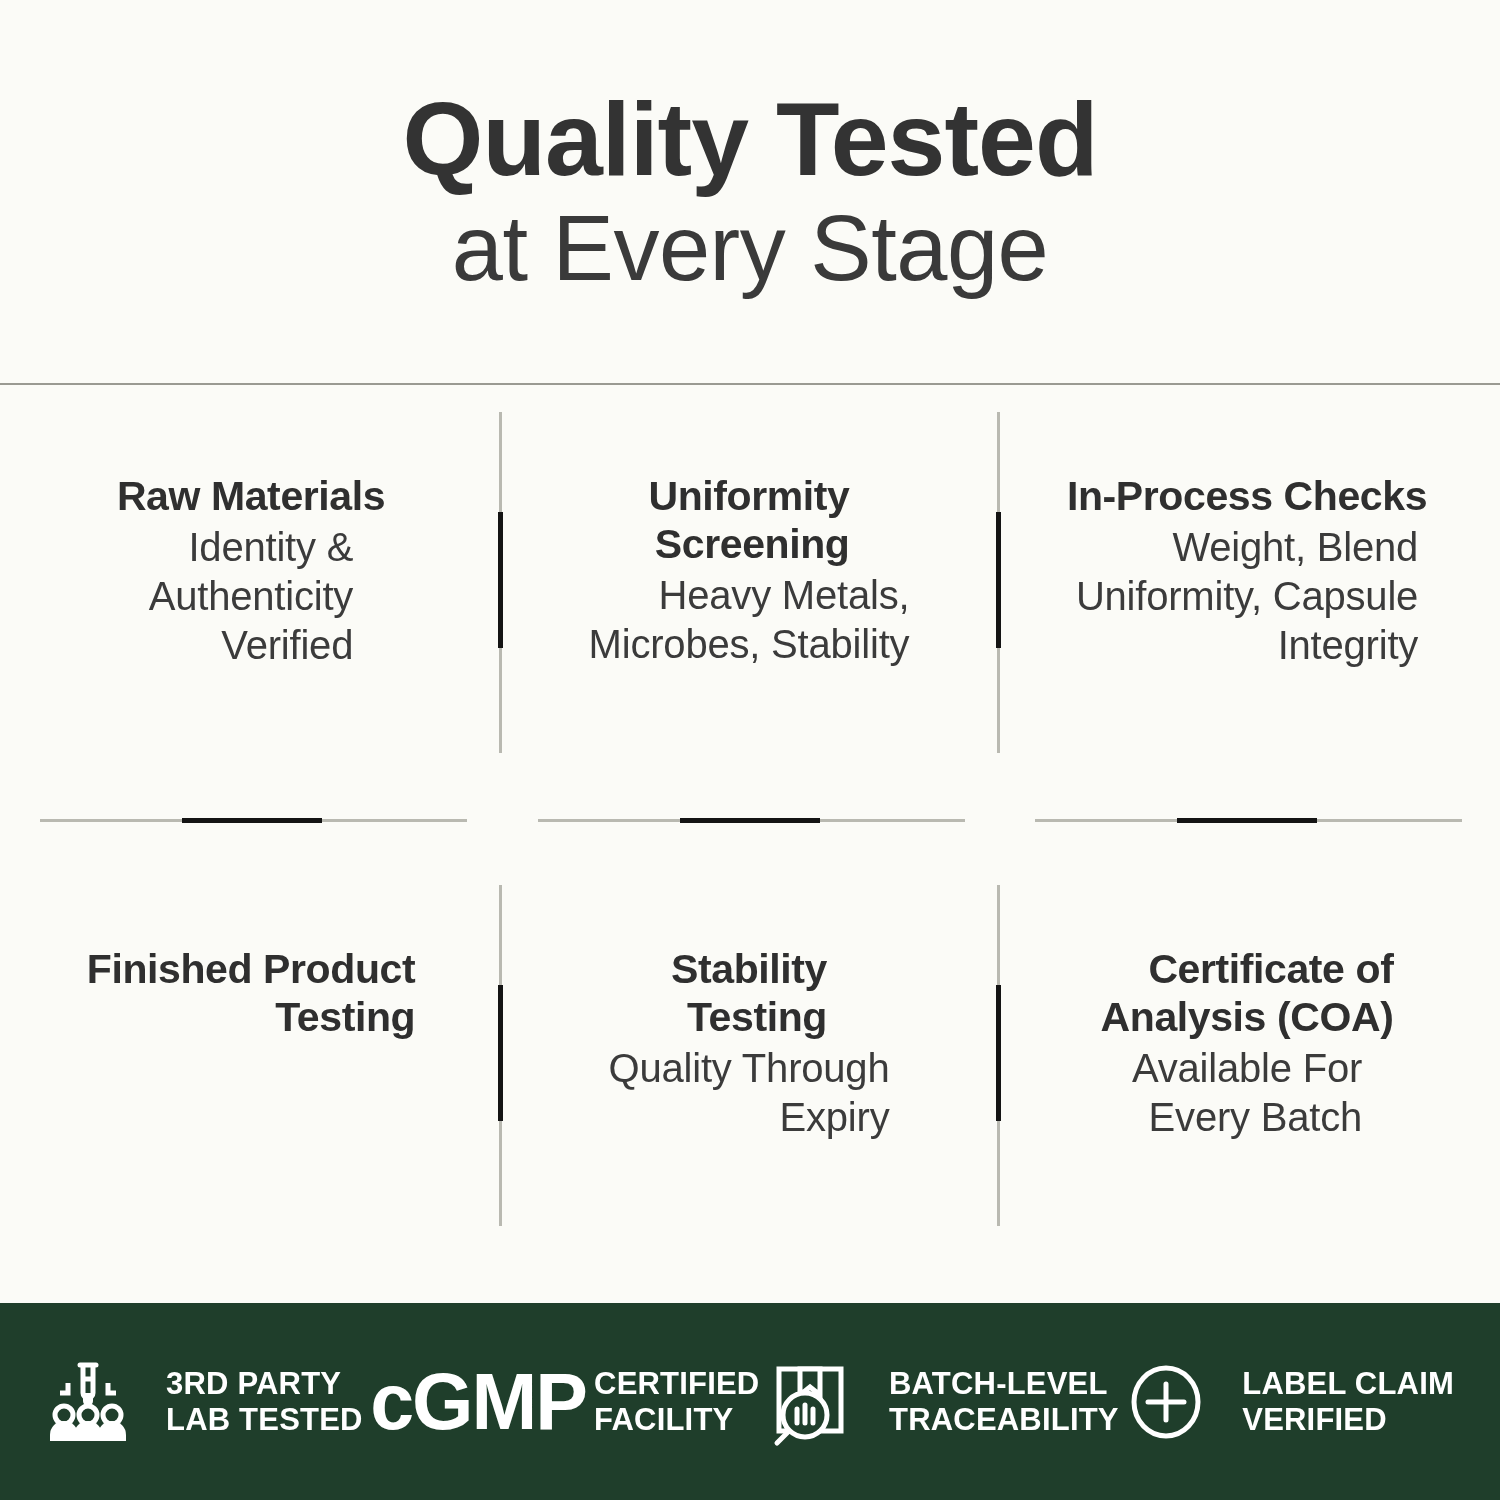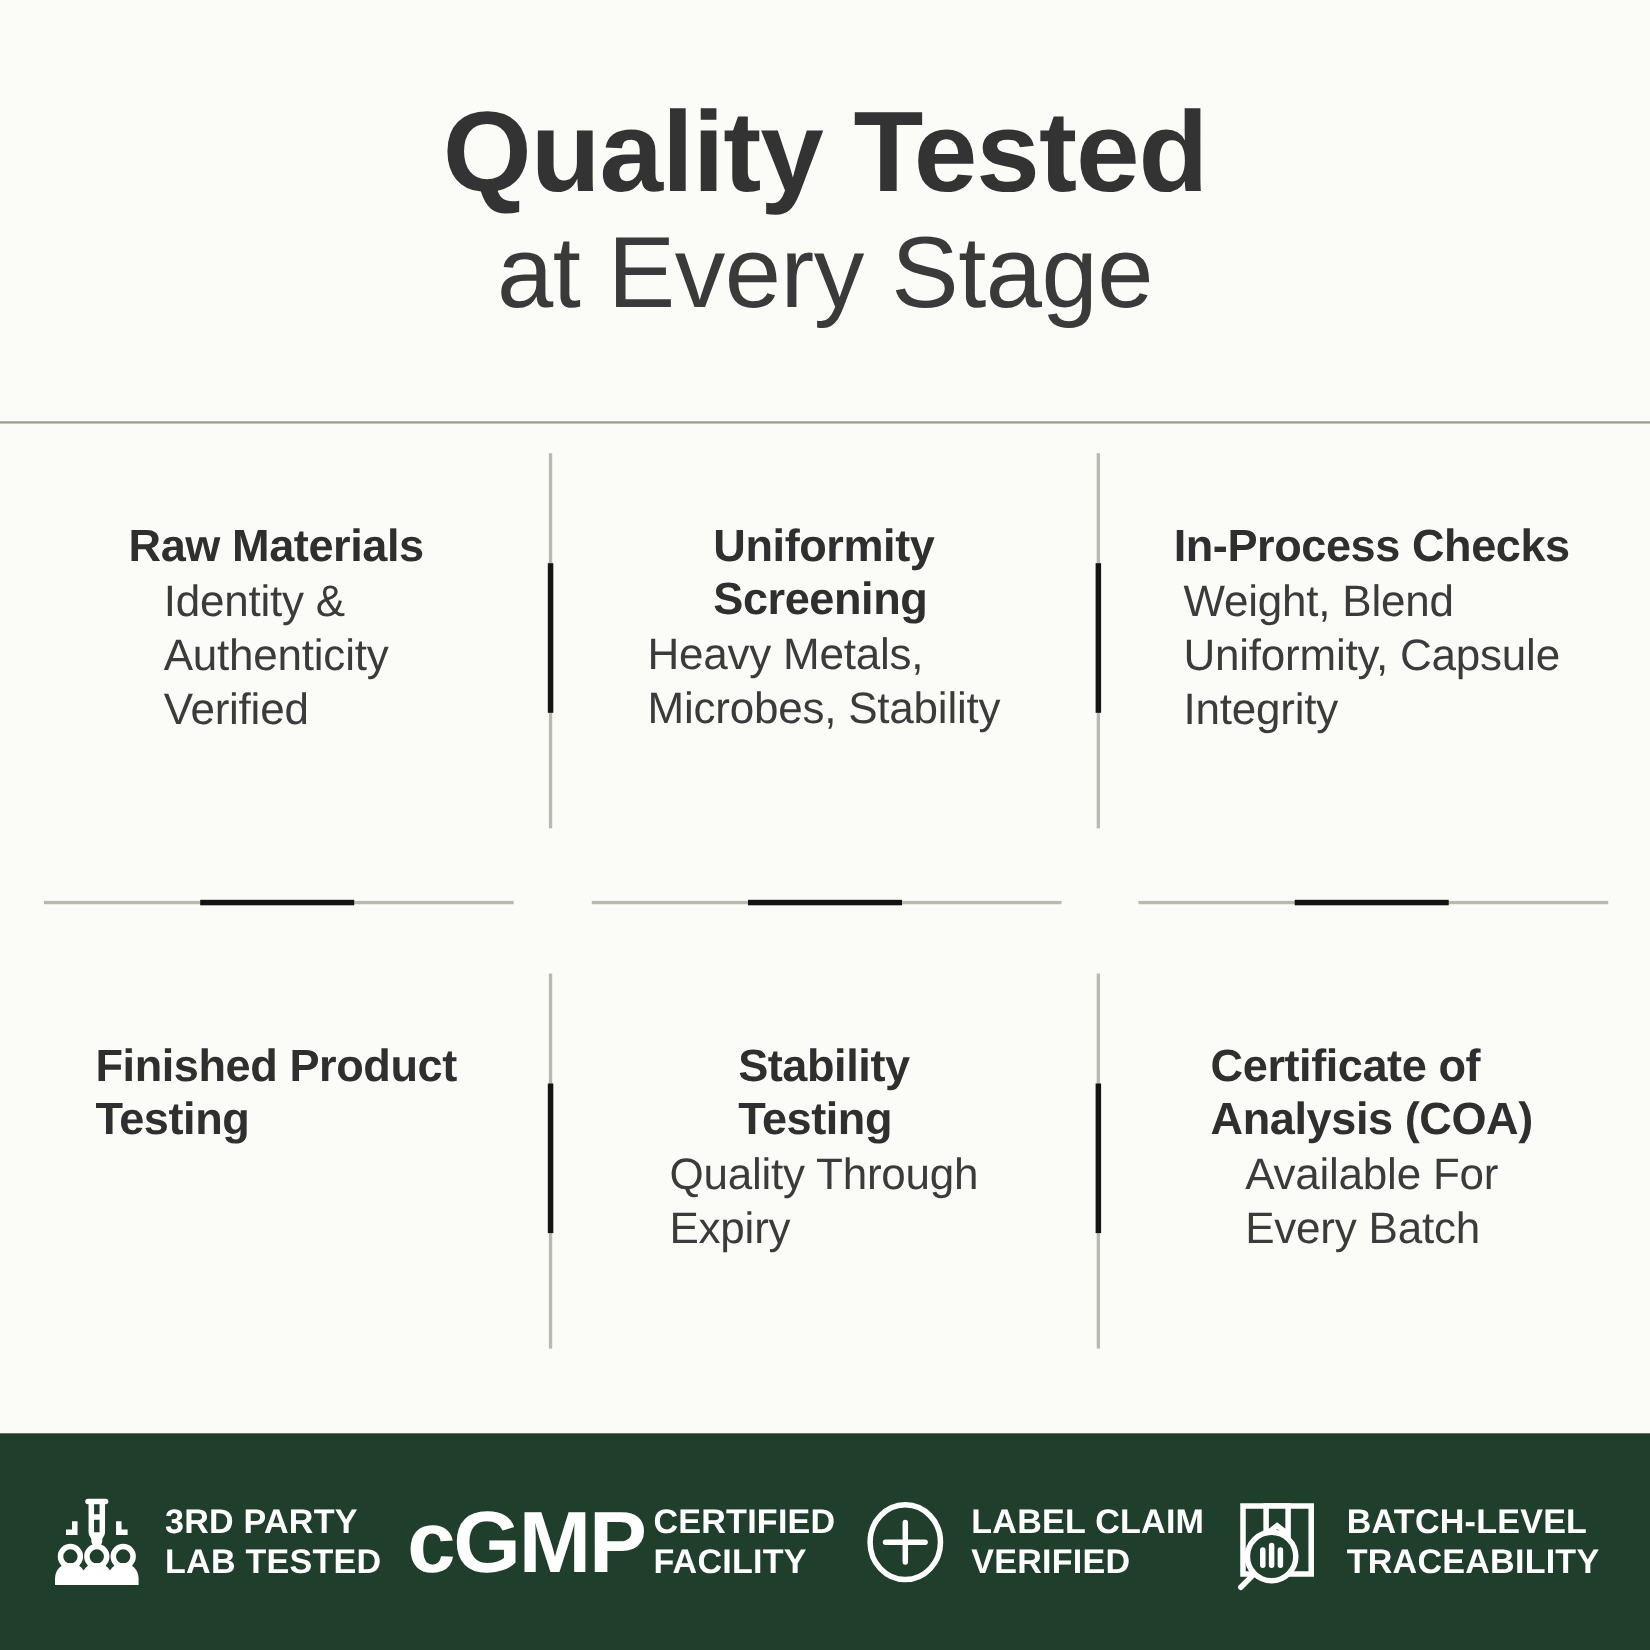--- a/index.html
+++ b/index.html
@@ -25,21 +25,21 @@
   .title-line2 {
     font-size:92px; font-weight:normal; line-height:1.12;
     letter-spacing:-0.5px; color:#3a3a3a; text-align:center; margin-top:2px;
   }
 
   
   .grid {
     position:absolute; left:0; top:333px; width:1500px; height:970px;
   }
   .cell {
-    position:absolute; width:466px; text-align:left;
+    position:absolute; width:466px; text-align:right;
     display:flex; flex-direction:column; align-items:center;
   }
   .cell.c1 { left:18px; }
   .cell.c2 { left:516px; }
   .cell.c3 { left:1014px; }
   .cell.r1 { top:140px; }
   .cell.r2 { top:613px; }
 
   .cell-title {
     font-size:41px; font-weight:bold; line-height:1.17;
@@ -71,21 +71,21 @@
   .hdiv.h3 { left:1035px; width:427px; }
 
   
   .banner {
     position:absolute; left:0; top:1303px; width:1500px; height:197px;
     background:#1F3E2B;
     display:flex; align-items:center; justify-content:space-between;
     padding:0 46px;
   }
   .badge {
-    display:flex; align-items:center; gap:20px;
+    display:flex; align-items:center; gap:36px;
   }
   .badge-icon {
     flex:0 0 auto; display:flex; align-items:center; justify-content:center;
   }
   .badge-text {
     color:#ffffff; font-weight:bold; font-size:31px; line-height:1.13;
     letter-spacing:0.2px; white-space:pre-line; text-transform:uppercase;
   }
   .cgmp-word {
     color:#ffffff; font-weight:bold; font-size:79px; line-height:1;
@@ -197,43 +197,43 @@
     </div>
 
     <div class="badge cgmp">
       <span class="cgmp-word">cGMP</span>
       <span class="badge-text">CERTIFIED
 FACILITY</span>
     </div>
 
     <div class="badge">
       <span class="badge-icon">
+        <svg width="86" height="90" viewBox="0 0 86 90" fill="none" stroke="#ffffff" stroke-width="5">
+
+          <path d="M12 12 h62 v62 h-62 z"></path>
+
+          <path d="M33 12 h20 v26 l-10 -8 l-10 8 z" fill="#1F3E2B"></path>
+
+          <circle cx="38" cy="58" r="22" fill="#1F3E2B"></circle>
+
+          <path d="M30 66 v-14 M38 66 v-18 M46 66 v-14" stroke-linecap="round" stroke-width="5"></path>
+
+          <path d="M22 74 L10 86" stroke-linecap="round"></path>
+        </svg>
+      </span>
+      <span class="badge-text">BATCH-LEVEL
+TRACEABILITY</span>
+    </div>
+
+    <div class="badge">
+      <span class="badge-icon">
         <svg width="80" height="84" viewBox="0 0 80 84" fill="none" stroke="#ffffff" stroke-width="5">
           <ellipse cx="40" cy="42" rx="32" ry="34"></ellipse>
           <path d="M40 24 V60 M22 42 H58" stroke-linecap="round"></path>
         </svg>
       </span>
       <span class="badge-text">LABEL CLAIM
 VERIFIED</span>
     </div>
 
-    <div class="badge">
-      <span class="badge-icon">
-        <svg width="86" height="90" viewBox="0 0 86 90" fill="none" stroke="#ffffff" stroke-width="5">
-
-          <path d="M12 12 h62 v62 h-62 z"></path>
-
-          <path d="M33 12 h20 v26 l-10 -8 l-10 8 z" fill="#1F3E2B"></path>
-
-          <circle cx="38" cy="58" r="22" fill="#1F3E2B"></circle>
-
-          <path d="M30 66 v-14 M38 66 v-18 M46 66 v-14" stroke-linecap="round" stroke-width="5"></path>
-
-          <path d="M22 74 L10 86" stroke-linecap="round"></path>
-        </svg>
-      </span>
-      <span class="badge-text">BATCH-LEVEL
-TRACEABILITY</span>
-    </div>
-
   </div>
 
 </div>
 
 </body></html>

